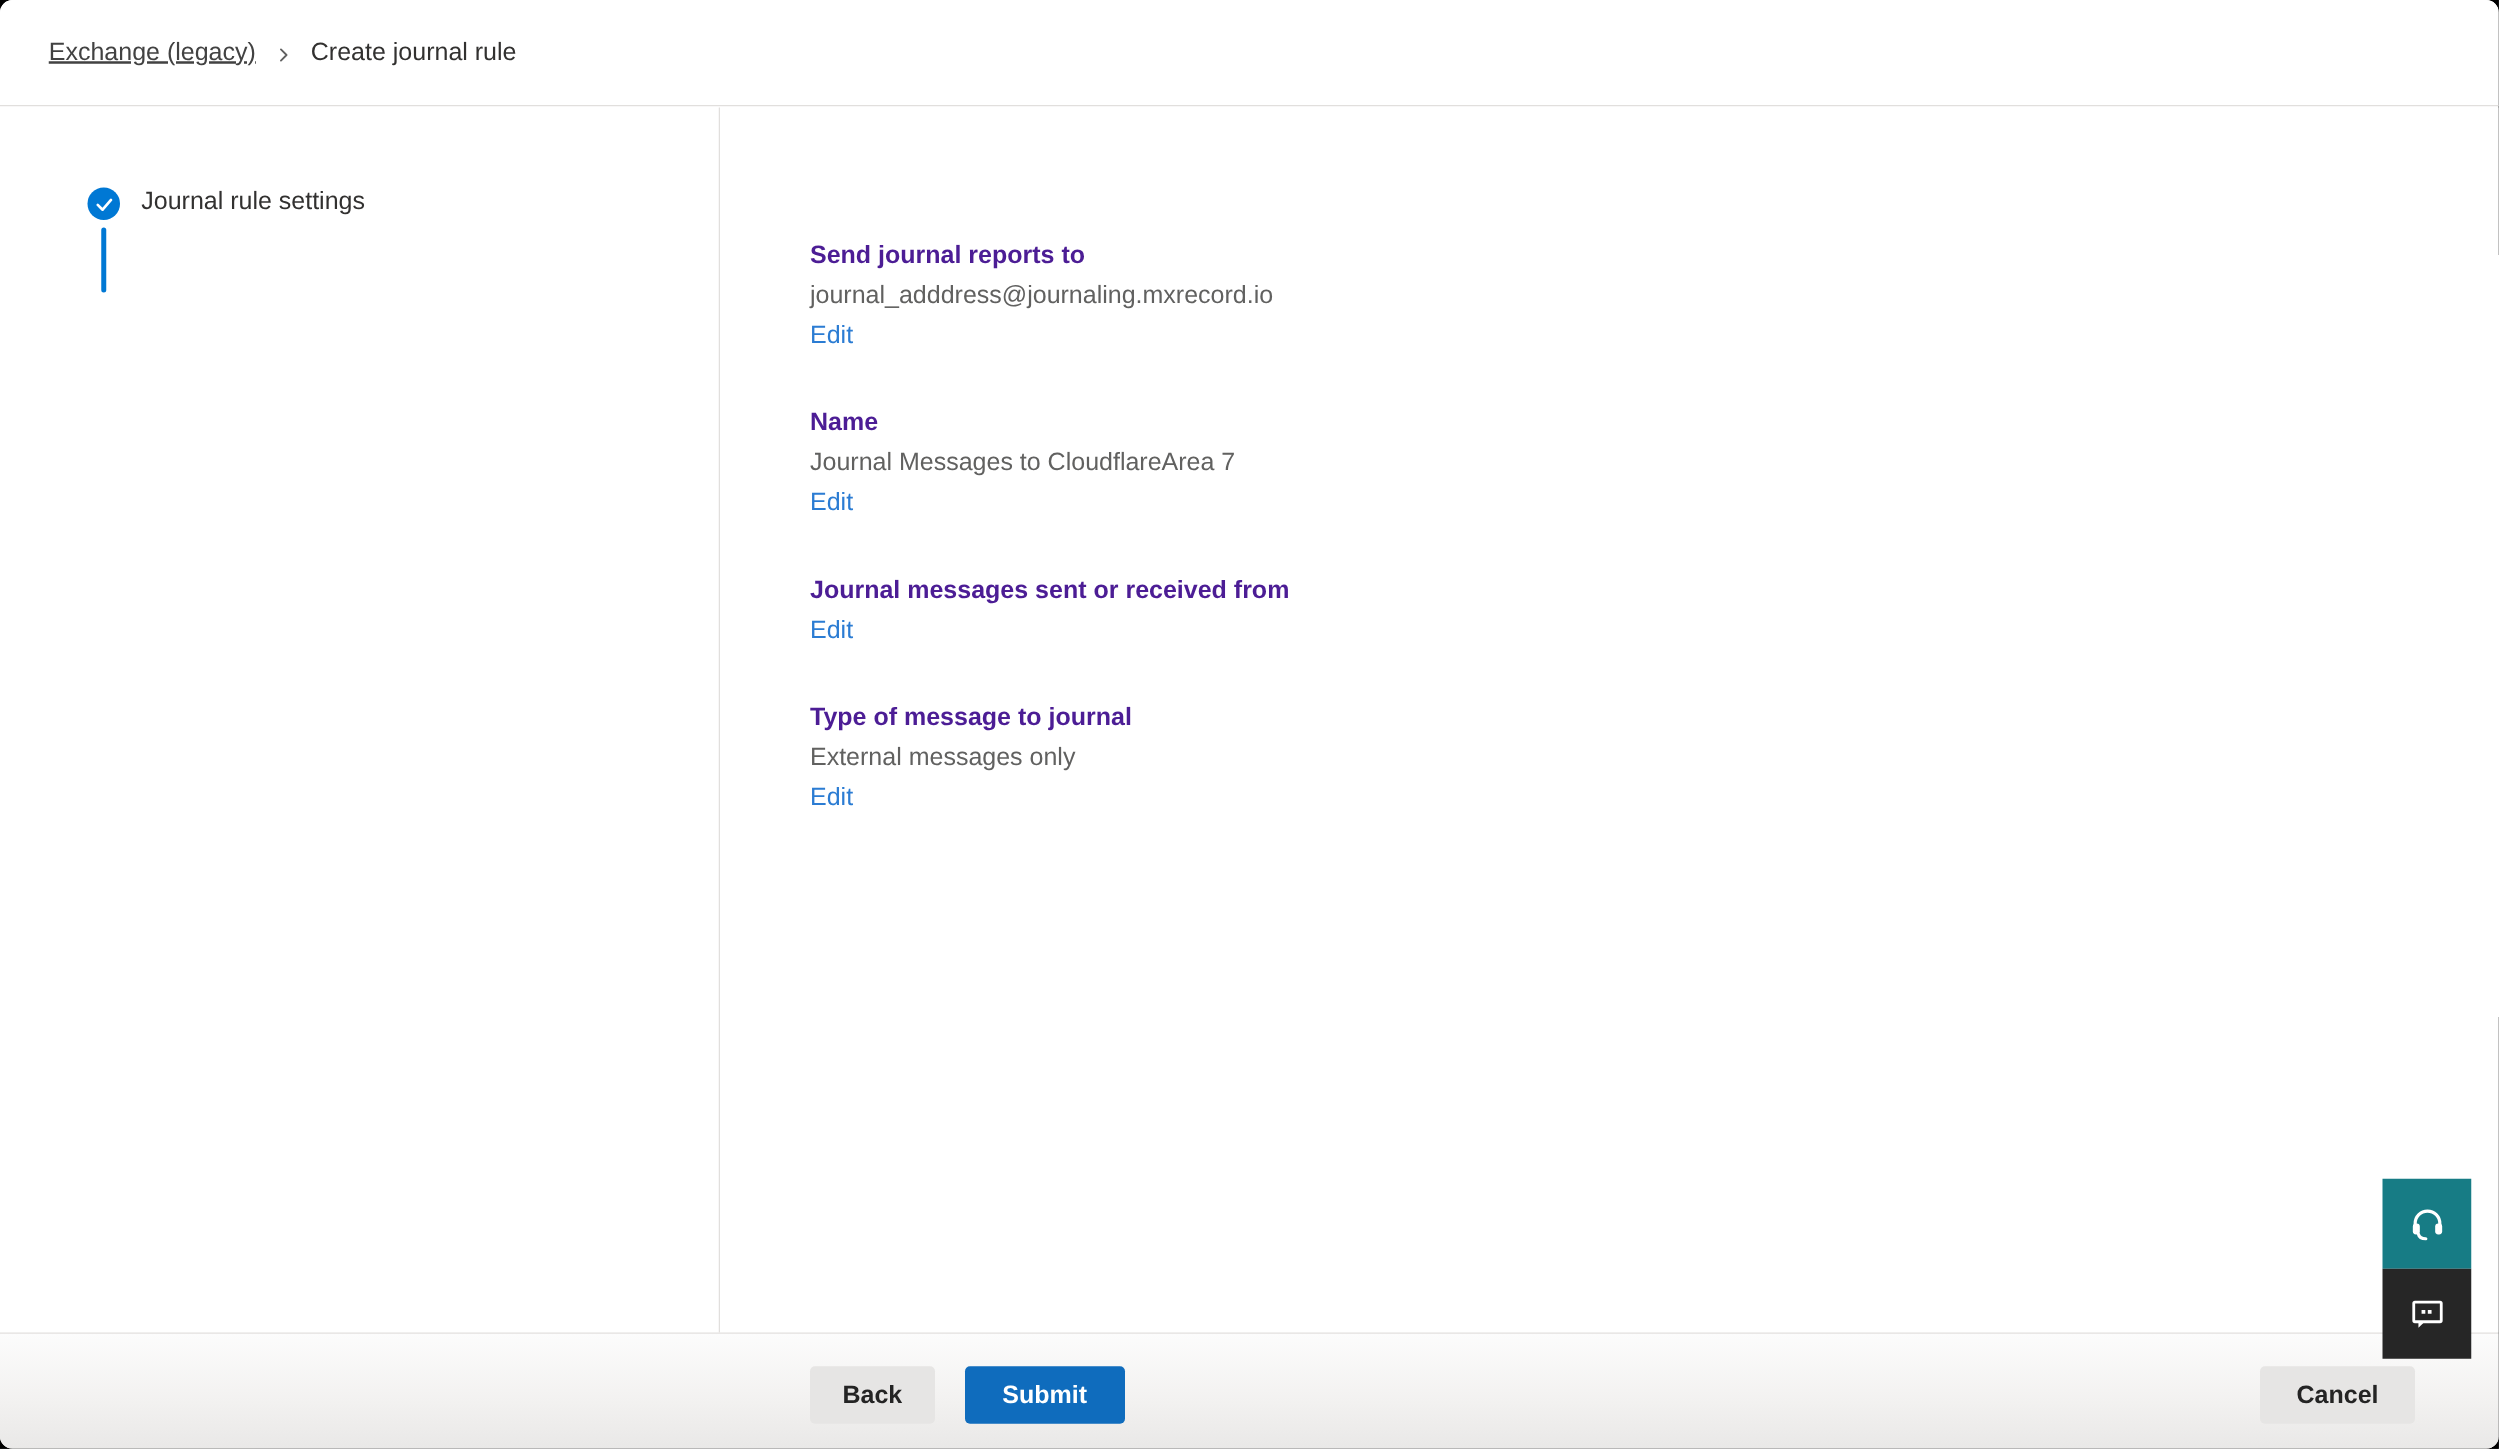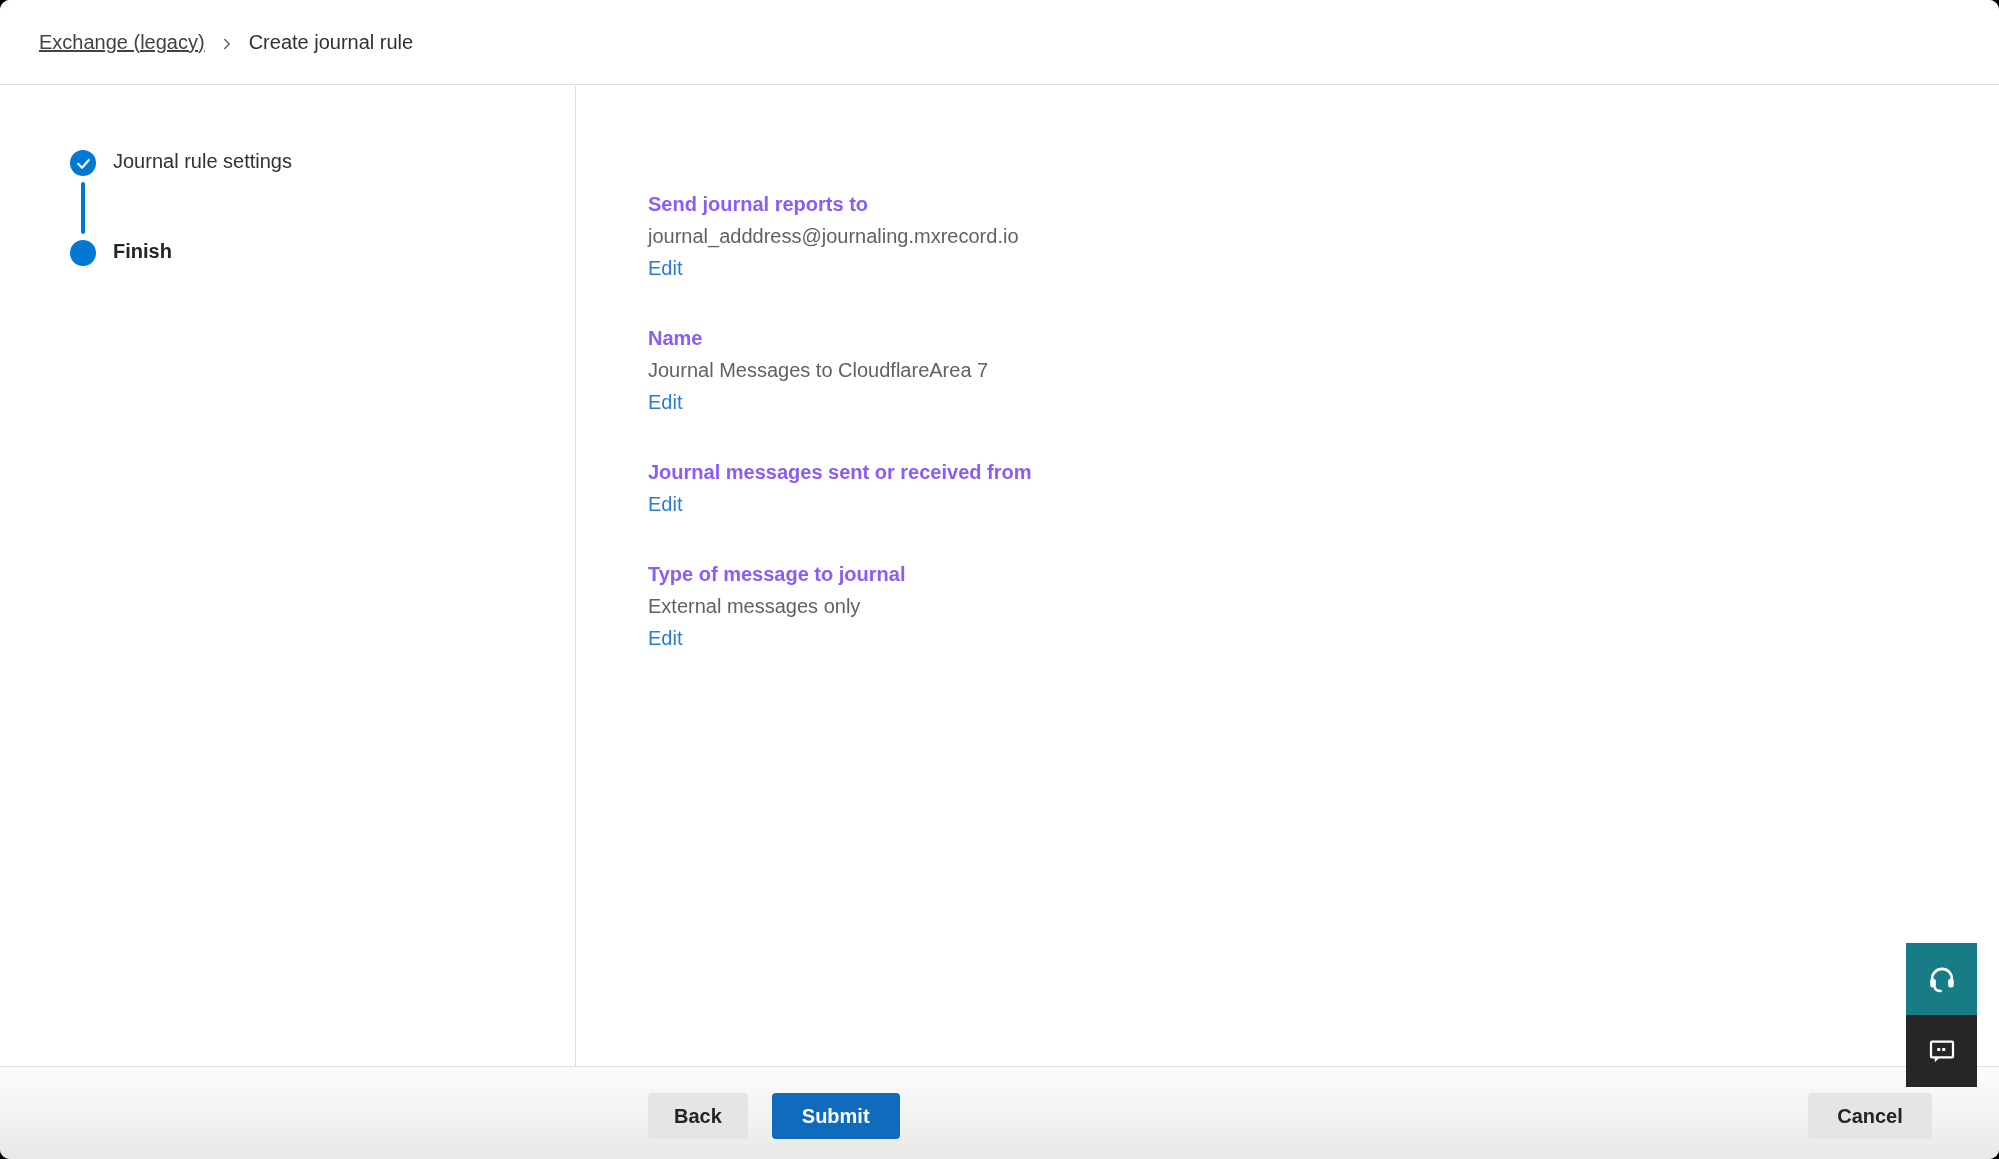--- a/index.html
+++ b/index.html
@@ -64,21 +64,21 @@
 
   
   .content { padding: 65px 40px 0 72px; flex: 1 1 auto; }
   .page-title {
     font-size: 44px; line-height: 52px;
     font-weight: 700; letter-spacing: -0.5px;
     color: #242424;
   }
   .sections { margin-top: 40px; }
   .section + .section { margin-top: 44px; }
-  .sec-label { font-size: 20px; line-height: 26px; font-weight: 700; color: #8b5cf6; margin-bottom: 6px; }
+  .sec-label { font-size: 20px; line-height: 26px; font-weight: 700; color: #4c1d95; margin-bottom: 6px; }
   .sec-value { font-size: 20px; line-height: 26px; color: #616160; margin-bottom: 6px; }
   .sec-value:empty { display: none; }
   .edit-link {
     display: inline-block;
     font-size: 20px; line-height: 26px;
     color: var(--link-blue, #2b7cd3);
     cursor: pointer; text-decoration: none;
   }
 
   
@@ -131,24 +131,20 @@
     <div class="stepper-panel">
       <div class="step">
         <span class="step-icon">
           <svg width="17" height="17" viewBox="0 0 24 24" fill="none">
             <polyline points="4.5,12.5 10,18 19.5,7" stroke="#ffffff" stroke-width="3" fill="none" stroke-linecap="round" stroke-linejoin="round"></polyline>
           </svg>
         </span>
         <span class="step-label">Journal rule settings</span>
       </div>
       <div class="step-connector"></div>
-      <div class="step">
-        <span class="step-dot"></span>
-        <span class="step-label current">Finish</span>
-      </div>
     </div>
 
     <div class="content">
 
       <div class="sections">
 
         <div class="section">
           <div class="sec-label">Send journal reports to</div>
           <div class="sec-value">journal_adddress@journaling.mxrecord.io</div>
           <a class="edit-link">Edit</a>

